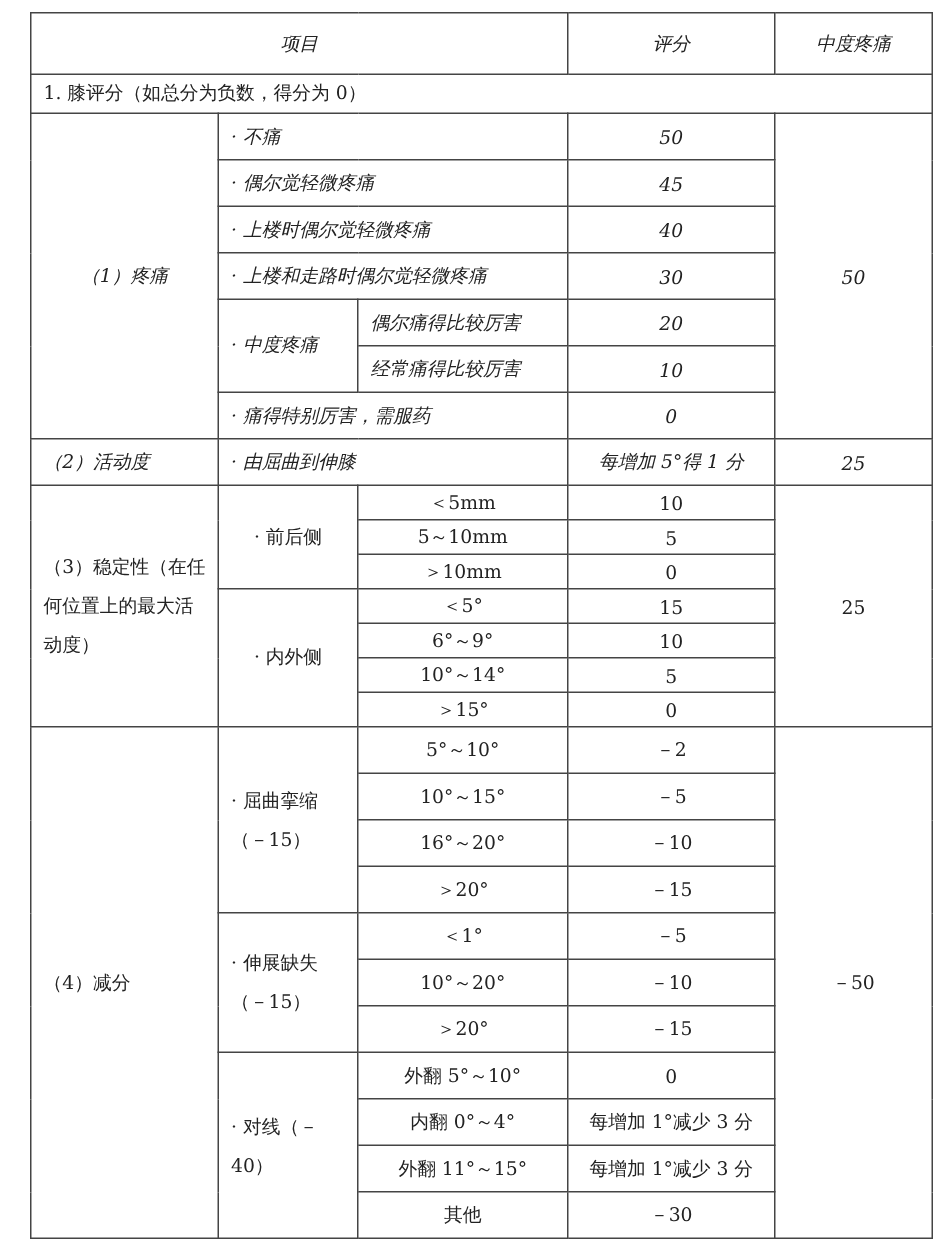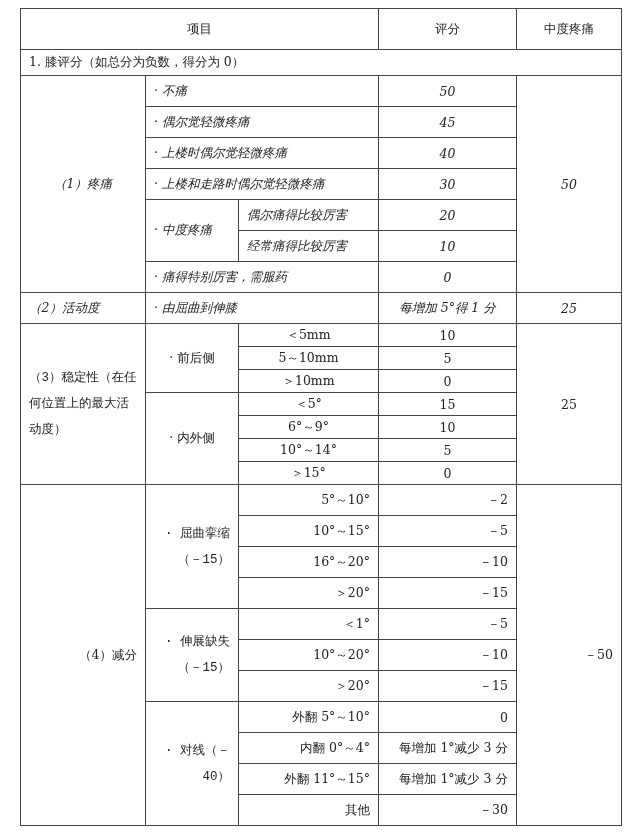--- a/index.html
+++ b/index.html
@@ -1,26 +1,26 @@
 <!DOCTYPE html>
 <html><head>
 <meta charset="utf-8">
 <style>
   html,body{margin:0;padding:0;background:#fff;}
   body{width:633px;height:837px;position:relative;font-family:"DejaVu Serif","Liberation Serif",serif;color:#222;}
   table{position:absolute;left:20px;top:8px;width:601px;border-collapse:collapse;table-layout:fixed;font-size:12.5px;}
   td,th{border:1px solid #444;padding:0 8px;font-weight:normal;vertical-align:middle;}
-  th{height:40px;text-align:center;}
+  th{height:40px;text-align:center;font-style:italic;}
   .c{text-align:center;}
   .l{text-align:left;}
-  .lab{line-height:26px;font-family:Liberation Mono, monospace;}
+  .lab{line-height:26px;}
   .sec td{height:25px;}
   .p td{height:30px;font-style:italic;}
   .s td{height:22px;}
-  .d td{height:30px;text-align:right;}
+  .d td{height:30px;}
   table{border:1.5px solid #333;}
 </style>
 </head>
 <body>
 
 <table>
   <colgroup>
       <col style="width:125px">
       <col style="width:93px">
       <col style="width:140px">

